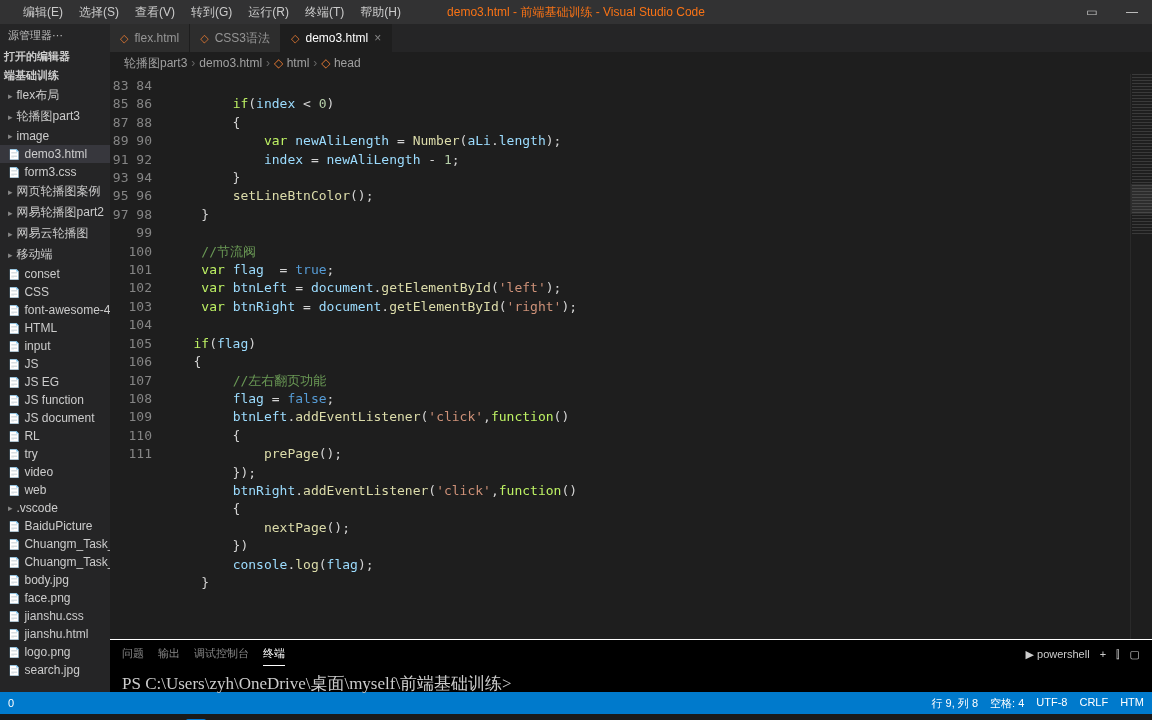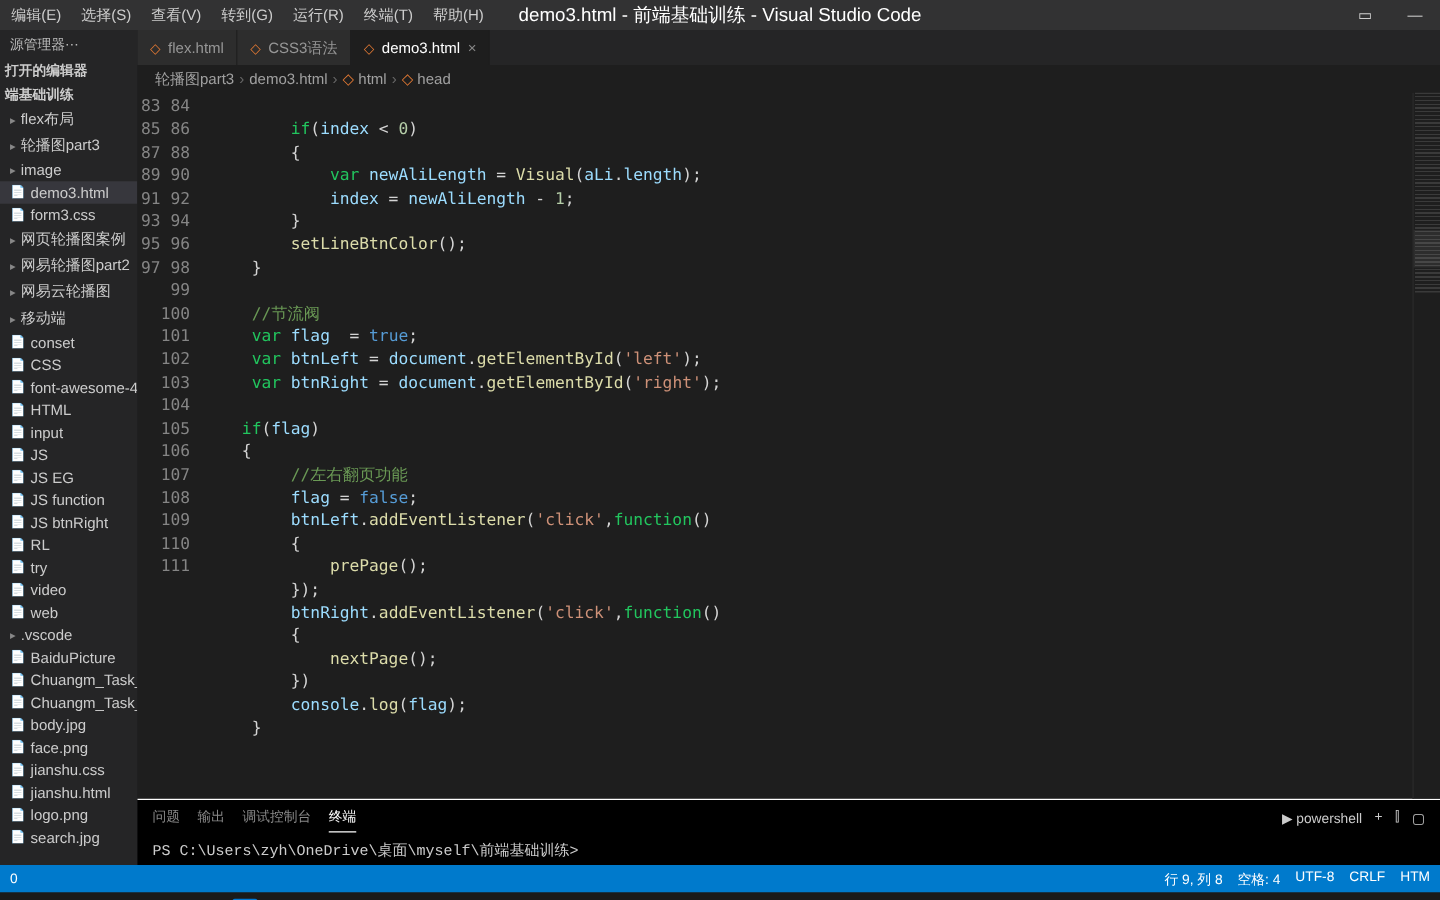--- a/index.html
+++ b/index.html
@@ -1,21 +1,21 @@
 <!DOCTYPE html>
 <html><head>
 <meta charset="utf-8">
 <style>
 * { margin: 0; padding: 0; box-sizing: border-box; }
 body { font-family: "Microsoft YaHei", "Segoe UI", sans-serif; font-size: 12px; background: #1e1e1e; color: #cccccc; overflow: hidden; width: 1152px; height: 720px; }
 
-.titlebar { height: 24px; background: #323233; display: flex; align-items: center; padding: 0 1px; position: relative; }
+.titlebar { height: 24px; background: #323233; display: flex; align-items: center; padding: 0 15px; position: relative; }
 .menu { display: flex; gap: 0; }
 .menu-item { padding: 2px 8px; cursor: default; font-size: 12px; }
-.window-title { position: absolute; left: 50%; transform: translateX(-50%); font-size: 15px; color: #ffffff; }
+.window-title { position: absolute; left: 50%; transform: translateX(-50%); font-size: 12px; color: #f97316; }
 .win-controls { position: absolute; right: 0; display: flex; }
 .win-btn { width: 40px; height: 24px; display: flex; align-items: center; justify-content: center; color: #ccc; }
 
 .main { display: flex; height: 668px; }
 .sidebar { width: 110px; background: #252526; display: flex; flex-direction: column; overflow: hidden; }
 .sidebar-header { display: flex; align-items: center; padding: 4px 8px; font-size: 11px; color: #bbb; }
 .section-label { font-size: 11px; color: #ccc; padding: 2px 4px; font-weight: bold; }
 .tree { overflow-y: auto; flex: 1; }
 .tree-item { padding: 2px 4px 2px 8px; font-size: 12px; white-space: nowrap; overflow: hidden; display: flex; align-items: center; gap: 4px; cursor: default; }
 .tree-item.active { background: #37373d; }
@@ -32,35 +32,35 @@
 .breadcrumb { height: 22px; display: flex; align-items: center; padding: 0 14px; font-size: 12px; color: #a0a0a0; gap: 4px; }
 .breadcrumb .sep { color: #666; }
 
 .code-wrap { flex: 1; display: flex; overflow: hidden; position: relative; }
 .gutter { width: 60px; text-align: right; padding-right: 18px; color: #858585; font-family: Consolas, monospace; font-size: 13px; line-height: 18.4px; padding-top: 3px; }
 .code { flex: 1; font-family: Consolas, monospace; font-size: 13px; line-height: 18.4px; white-space: pre; padding-top: 3px; color: #d4d4d4; }
 .minimap { width: 22px; background: #1e1e1e; border-left: 1px solid #2a2a2a; position: relative; }
 .minimap-inner { position: absolute; top: 0; right: 0; width: 20px; height: 160px; background: repeating-linear-gradient(#3a3a3a 0 1px, transparent 1px 3px); }
 .minimap-thumb { position: absolute; top: 110px; left: 0; width: 100%; height: 30px; background: rgba(255,255,255,0.07); }
 
-.kw { color: #22c55e; }
+.kw { color: #bef264; }
 .fn { color: #dcdcaa; }
 .num { color: #b5cea8; }
 .str { color: #ce9178; }
 .var { color: #9cdcfe; }
 .cmt { color: #6a9955; }
 .bool { color: #569cd6; }
 
 .terminal-area { height: 53px; border-top: 1px solid #ffffff; background: #000000; display: flex; flex-direction: column; }
 .term-tabs { display: flex; justify-content: space-between; align-items: center; padding: 2px 12px; font-size: 11px; }
 .term-tab-group { display: flex; gap: 14px; }
 .term-tab { color: #888; padding: 4px 0; }
 .term-tab.active { color: #fff; border-bottom: 1px solid #fff; }
 .term-right { display: flex; gap: 10px; align-items: center; color: #ccc; margin-left: 14px; }
-.term-body { padding: 4px 12px; font-family: Liberation Mono, monospace; font-size: 12px; color: #ccc; }
+.term-body { padding: 4px 12px; font-family: Liberation Serif, serif; font-size: 17px; color: #ccc; }
 
 .statusbar { height: 22px; background: #007acc; display: flex; justify-content: space-between; align-items: center; padding: 0 8px; font-size: 11px; color: #fff; }
 .status-left, .status-right { display: flex; gap: 12px; }
 .status-right span { white-space: nowrap; }
 
 .taskbar { height: 30px; background: #1a1a1a; display: flex; align-items: center; padding: 0 6px; gap: 10px; }
 .tb-icon { width: 20px; height: 20px; display: flex; align-items: center; justify-content: center; font-size: 13px; }
 </style>
 </head>
 <body>
@@ -147,21 +147,21 @@
         <div class="tree-item">
           <span class="fi">📄</span>
           <span>JS EG</span>
         </div>
         <div class="tree-item">
           <span class="fi">📄</span>
           <span>JS function</span>
         </div>
         <div class="tree-item">
           <span class="fi">📄</span>
-          <span>JS btnRight</span>
+          <span>JS document</span>
         </div>
         <div class="tree-item">
           <span class="fi">📄</span>
           <span>RL</span>
         </div>
         <div class="tree-item">
           <span class="fi">📄</span>
           <span>try</span>
         </div>
         <div class="tree-item">
@@ -266,21 +266,21 @@
 106
 107
 108
 109
 110
 111
 </div>
       <div class="code" id="code">
         <span class="kw">if</span>(<span class="var">index</span> &lt; <span class="num">0</span>)
         {
-            <span class="kw">var</span> <span class="var">newAliLength</span> = <span class="fn">Visual</span>(<span class="var">aLi</span>.<span class="var">length</span>);
+            <span class="kw">var</span> <span class="var">newAliLength</span> = <span class="fn">Number</span>(<span class="var">aLi</span>.<span class="var">length</span>);
             <span class="var">index</span> = <span class="var">newAliLength</span> - <span class="num">1</span>;
         }
         <span class="fn">setLineBtnColor</span>();
     }
 
     <span class="cmt">//节流阀</span>
     <span class="kw">var</span> <span class="var">flag</span>  = <span class="bool">true</span>;
     <span class="kw">var</span> <span class="var">btnLeft</span> = <span class="var">document</span>.<span class="fn">getElementById</span>(<span class="str">'left'</span>);
     <span class="kw">var</span> <span class="var">btnRight</span> = <span class="var">document</span>.<span class="fn">getElementById</span>(<span class="str">'right'</span>);
 

